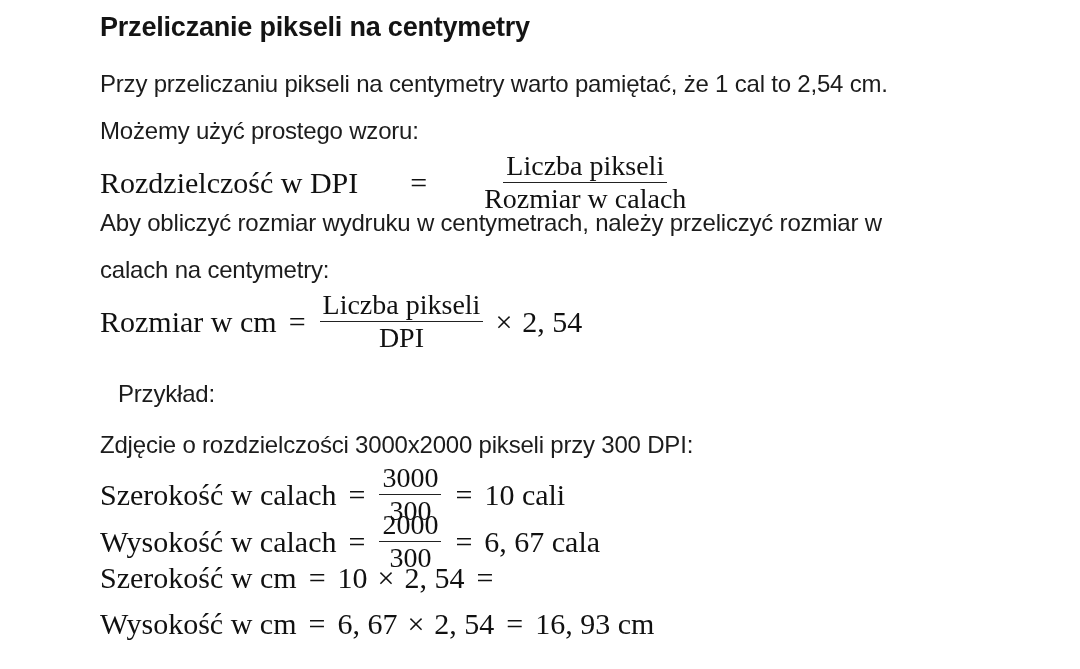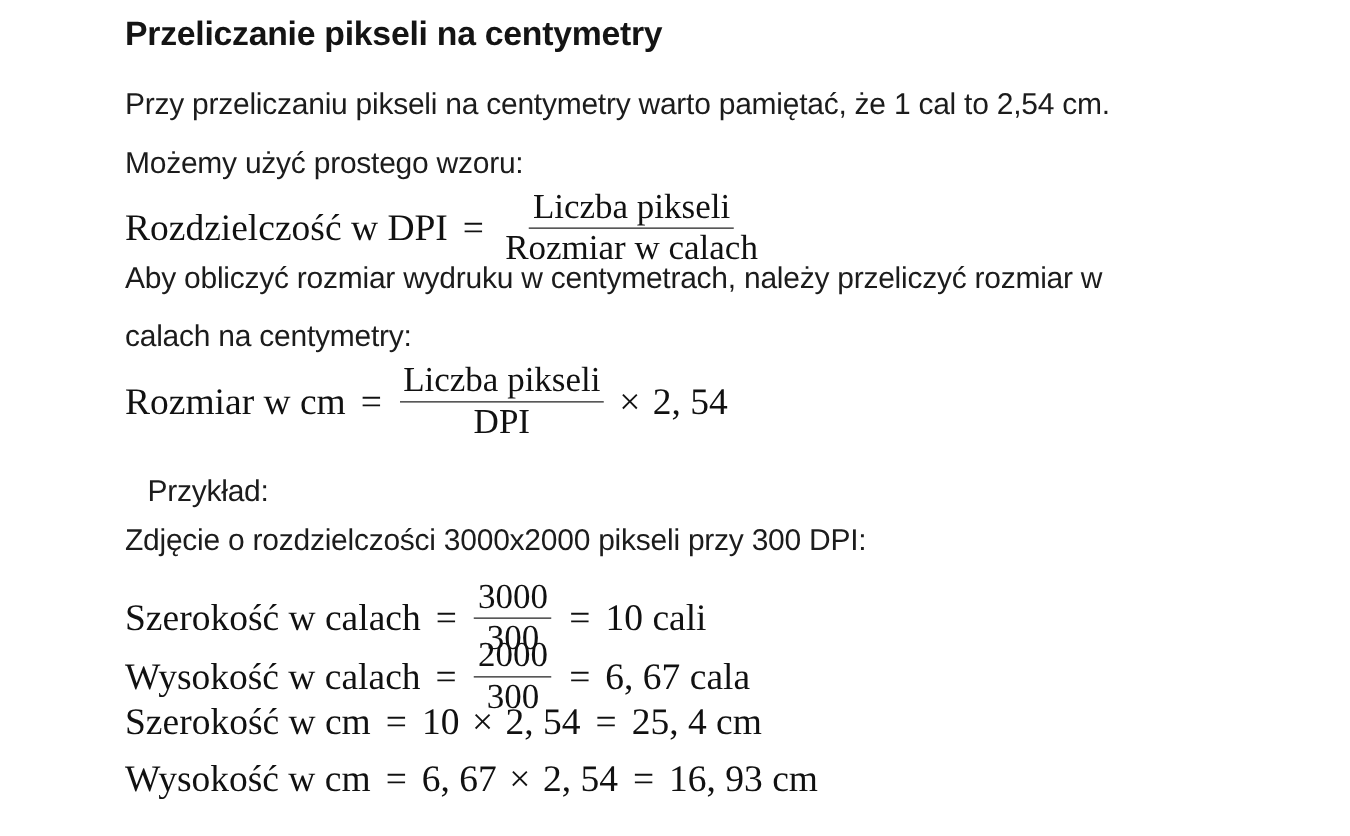--- a/index.html
+++ b/index.html
@@ -68,21 +68,21 @@
 </head>
 <body>
 
 <div class="content">
 
   <div class="sans heading" style="top:12px;">Przeliczanie pikseli na centymetry</div>
 
   <div class="sans" style="top:70px;">Przy przeliczaniu pikseli na centymetry warto pamiętać, że 1 cal to 2,54 cm.</div>
   <div class="sans" style="top:117px;">Możemy użyć prostego wzoru:</div>
 
-  <div class="math" style="top:152px;">
+  <div class="math" style="top:152px;gap:40px;">
     <span class="t">Rozdzielczość w DPI</span>
     <span class="op">=</span>
     <span class="frac">
       <span class="num">Liczba pikseli</span>
       <span class="den">Rozmiar w calach</span>
     </span>
   </div>
 
   <div class="sans" style="top:209px;">Aby obliczyć rozmiar wydruku w centymetrach, należy przeliczyć rozmiar w</div>
   <div class="sans" style="top:256px;">calach na centymetry:</div>
@@ -92,21 +92,21 @@
     <span class="op">=</span>
     <span class="frac">
       <span class="num">Liczba pikseli</span>
       <span class="den">DPI</span>
     </span>
     <span class="times">×</span>
     <span class="t">2, 54</span>
   </div>
 
   <div class="sans" style="top:380px;margin-left:18px;">Przykład:</div>
-  <div class="sans" style="top:419px;text-align:right;">Zdjęcie o rozdzielczości 3000x2000 pikseli przy 300 DPI:</div>
+  <div class="sans" style="top:431px;text-align:right;">Zdjęcie o rozdzielczości 3000x2000 pikseli przy 300 DPI:</div>
 
   <div class="math" style="top:464px;">
     <span class="t">Szerokość w calach</span>
     <span class="op">=</span>
     <span class="frac">
       <span class="num">3000</span>
       <span class="den">300</span>
     </span>
     <span class="op">=</span>
     <span class="t">10 cali</span>
@@ -123,21 +123,20 @@
     <span class="t">6, 67 cala</span>
   </div>
 
   <div class="math" style="top:561px;">
     <span class="t">Szerokość w cm</span>
     <span class="op">=</span>
     <span class="t">10</span>
     <span class="times">×</span>
     <span class="t">2, 54</span>
     <span class="op">=</span>
-    <span class="t">25, 4 cm</span>
   </div>
 
   <div class="math" style="top:607px;">
     <span class="t">Wysokość w cm</span>
     <span class="op">=</span>
     <span class="t">6, 67</span>
     <span class="times">×</span>
     <span class="t">2, 54</span>
     <span class="op">=</span>
     <span class="t">16, 93 cm</span>

